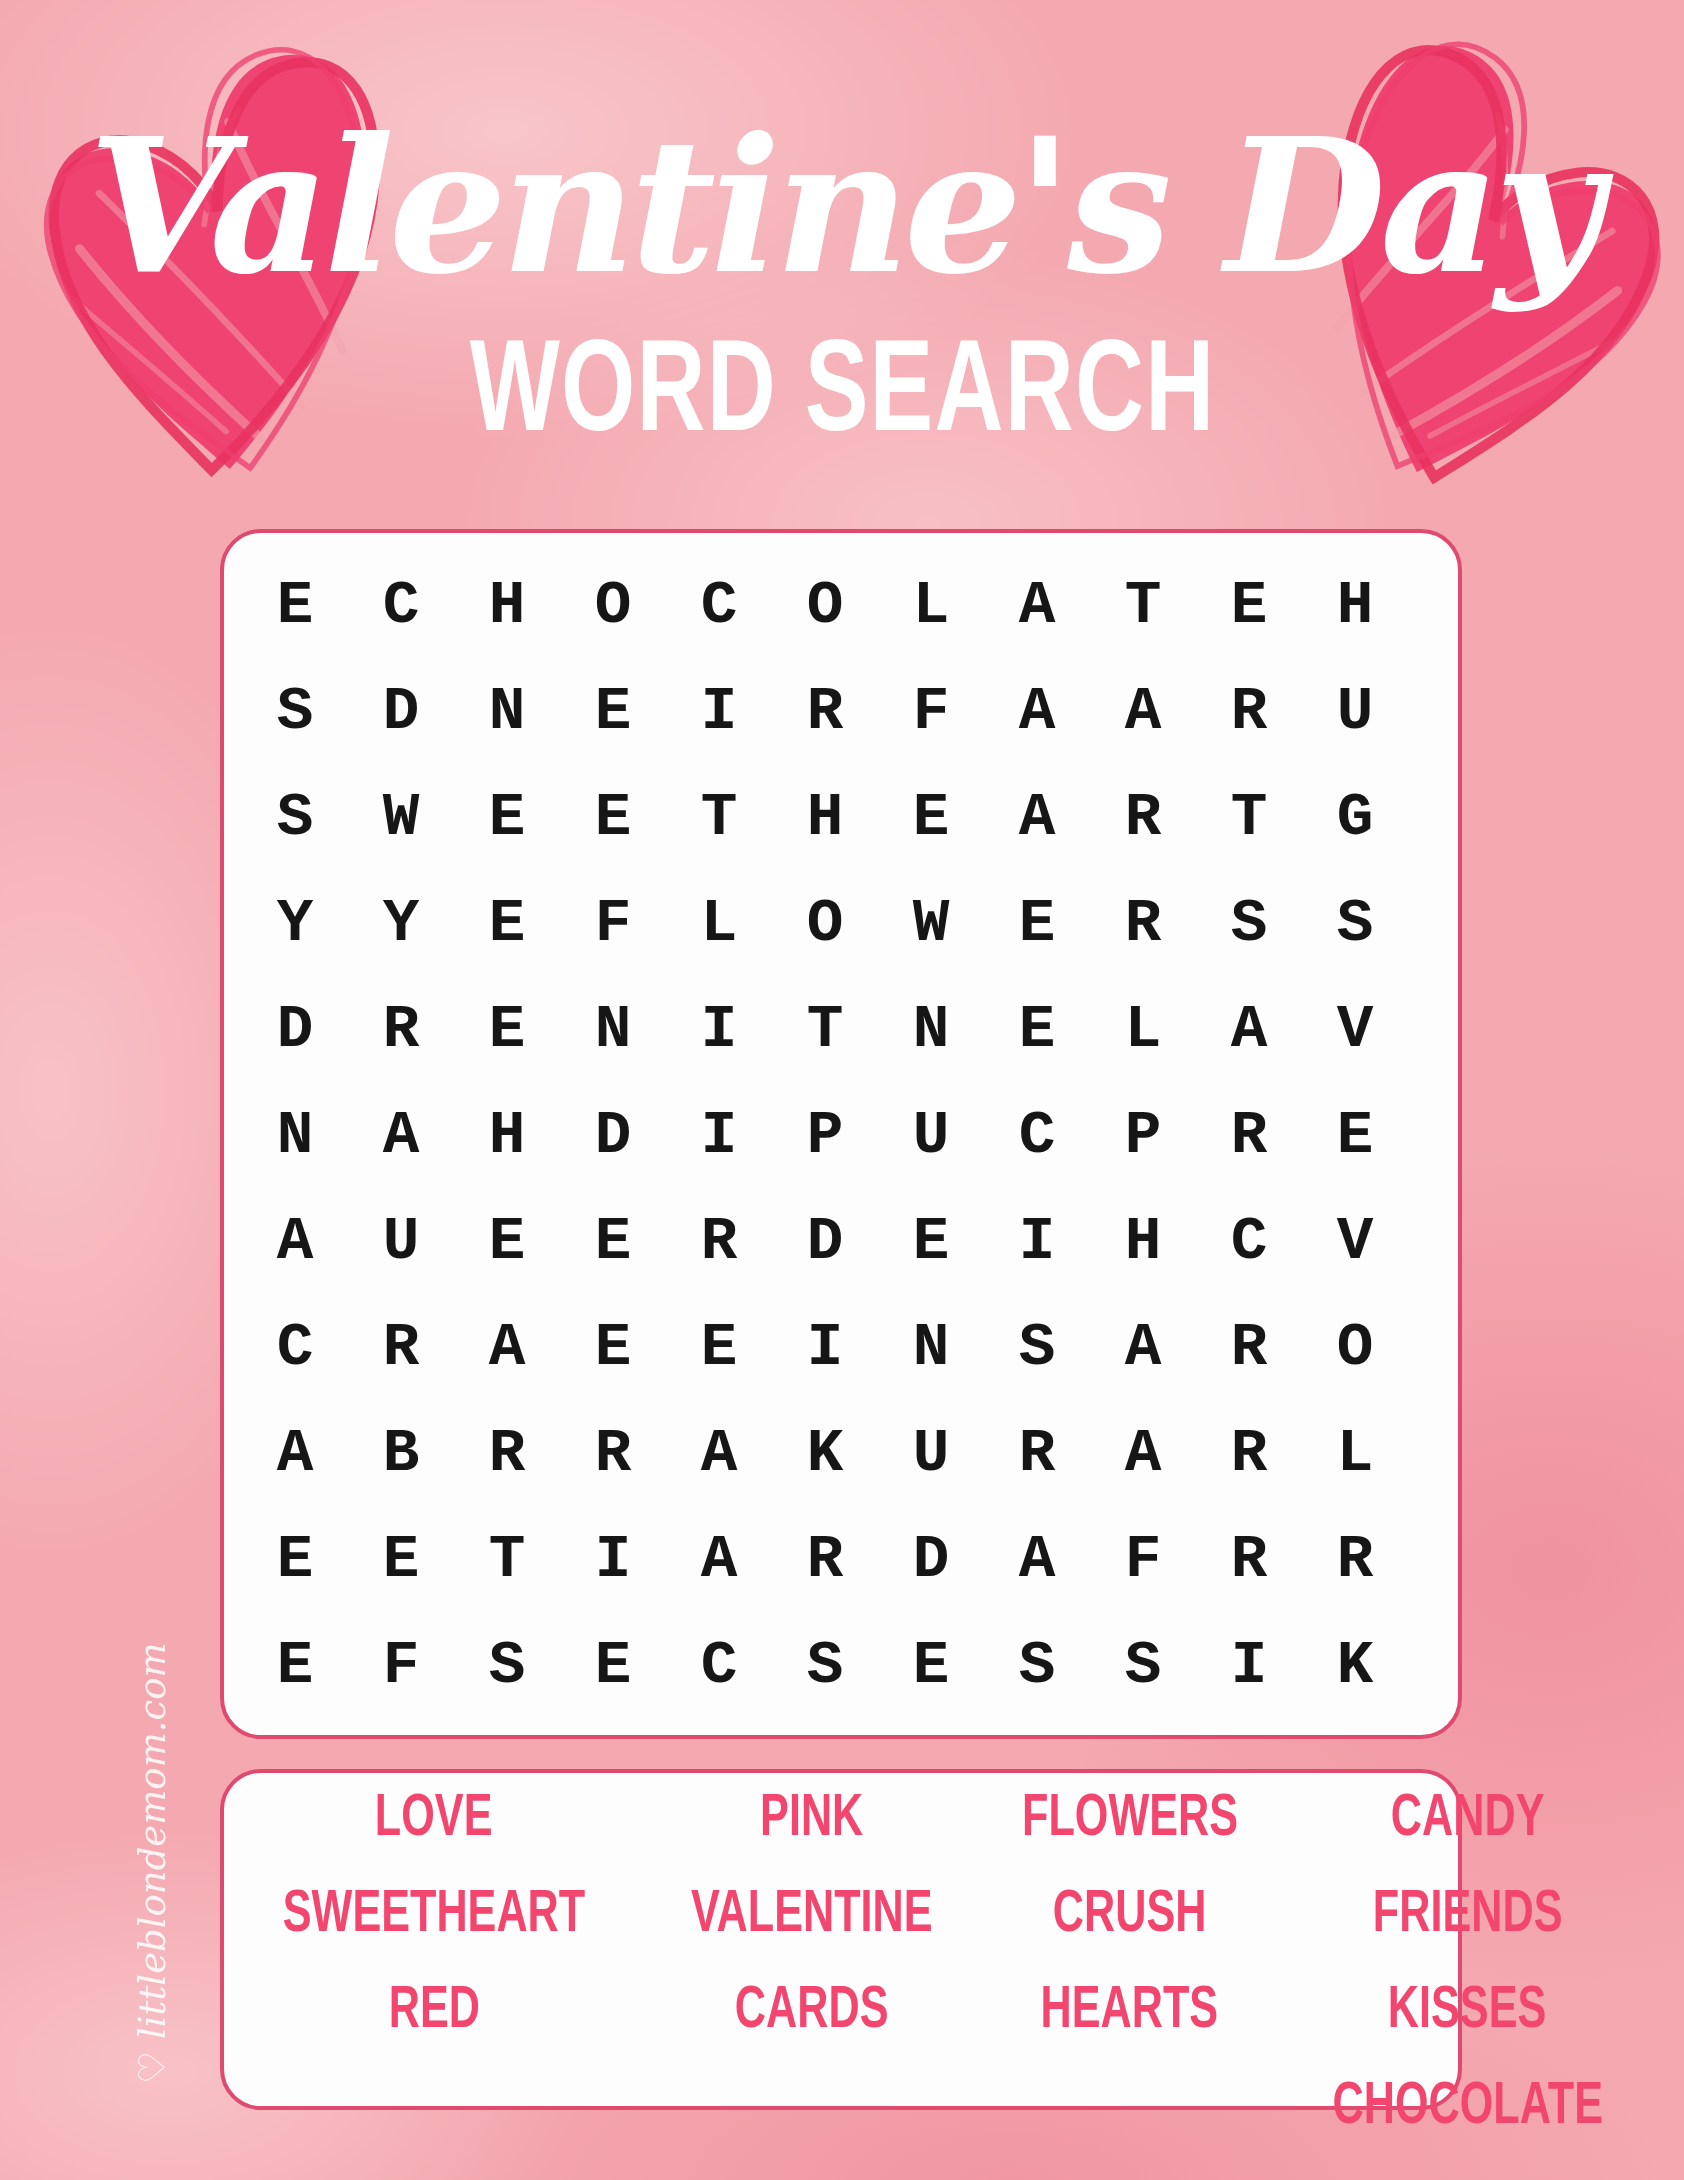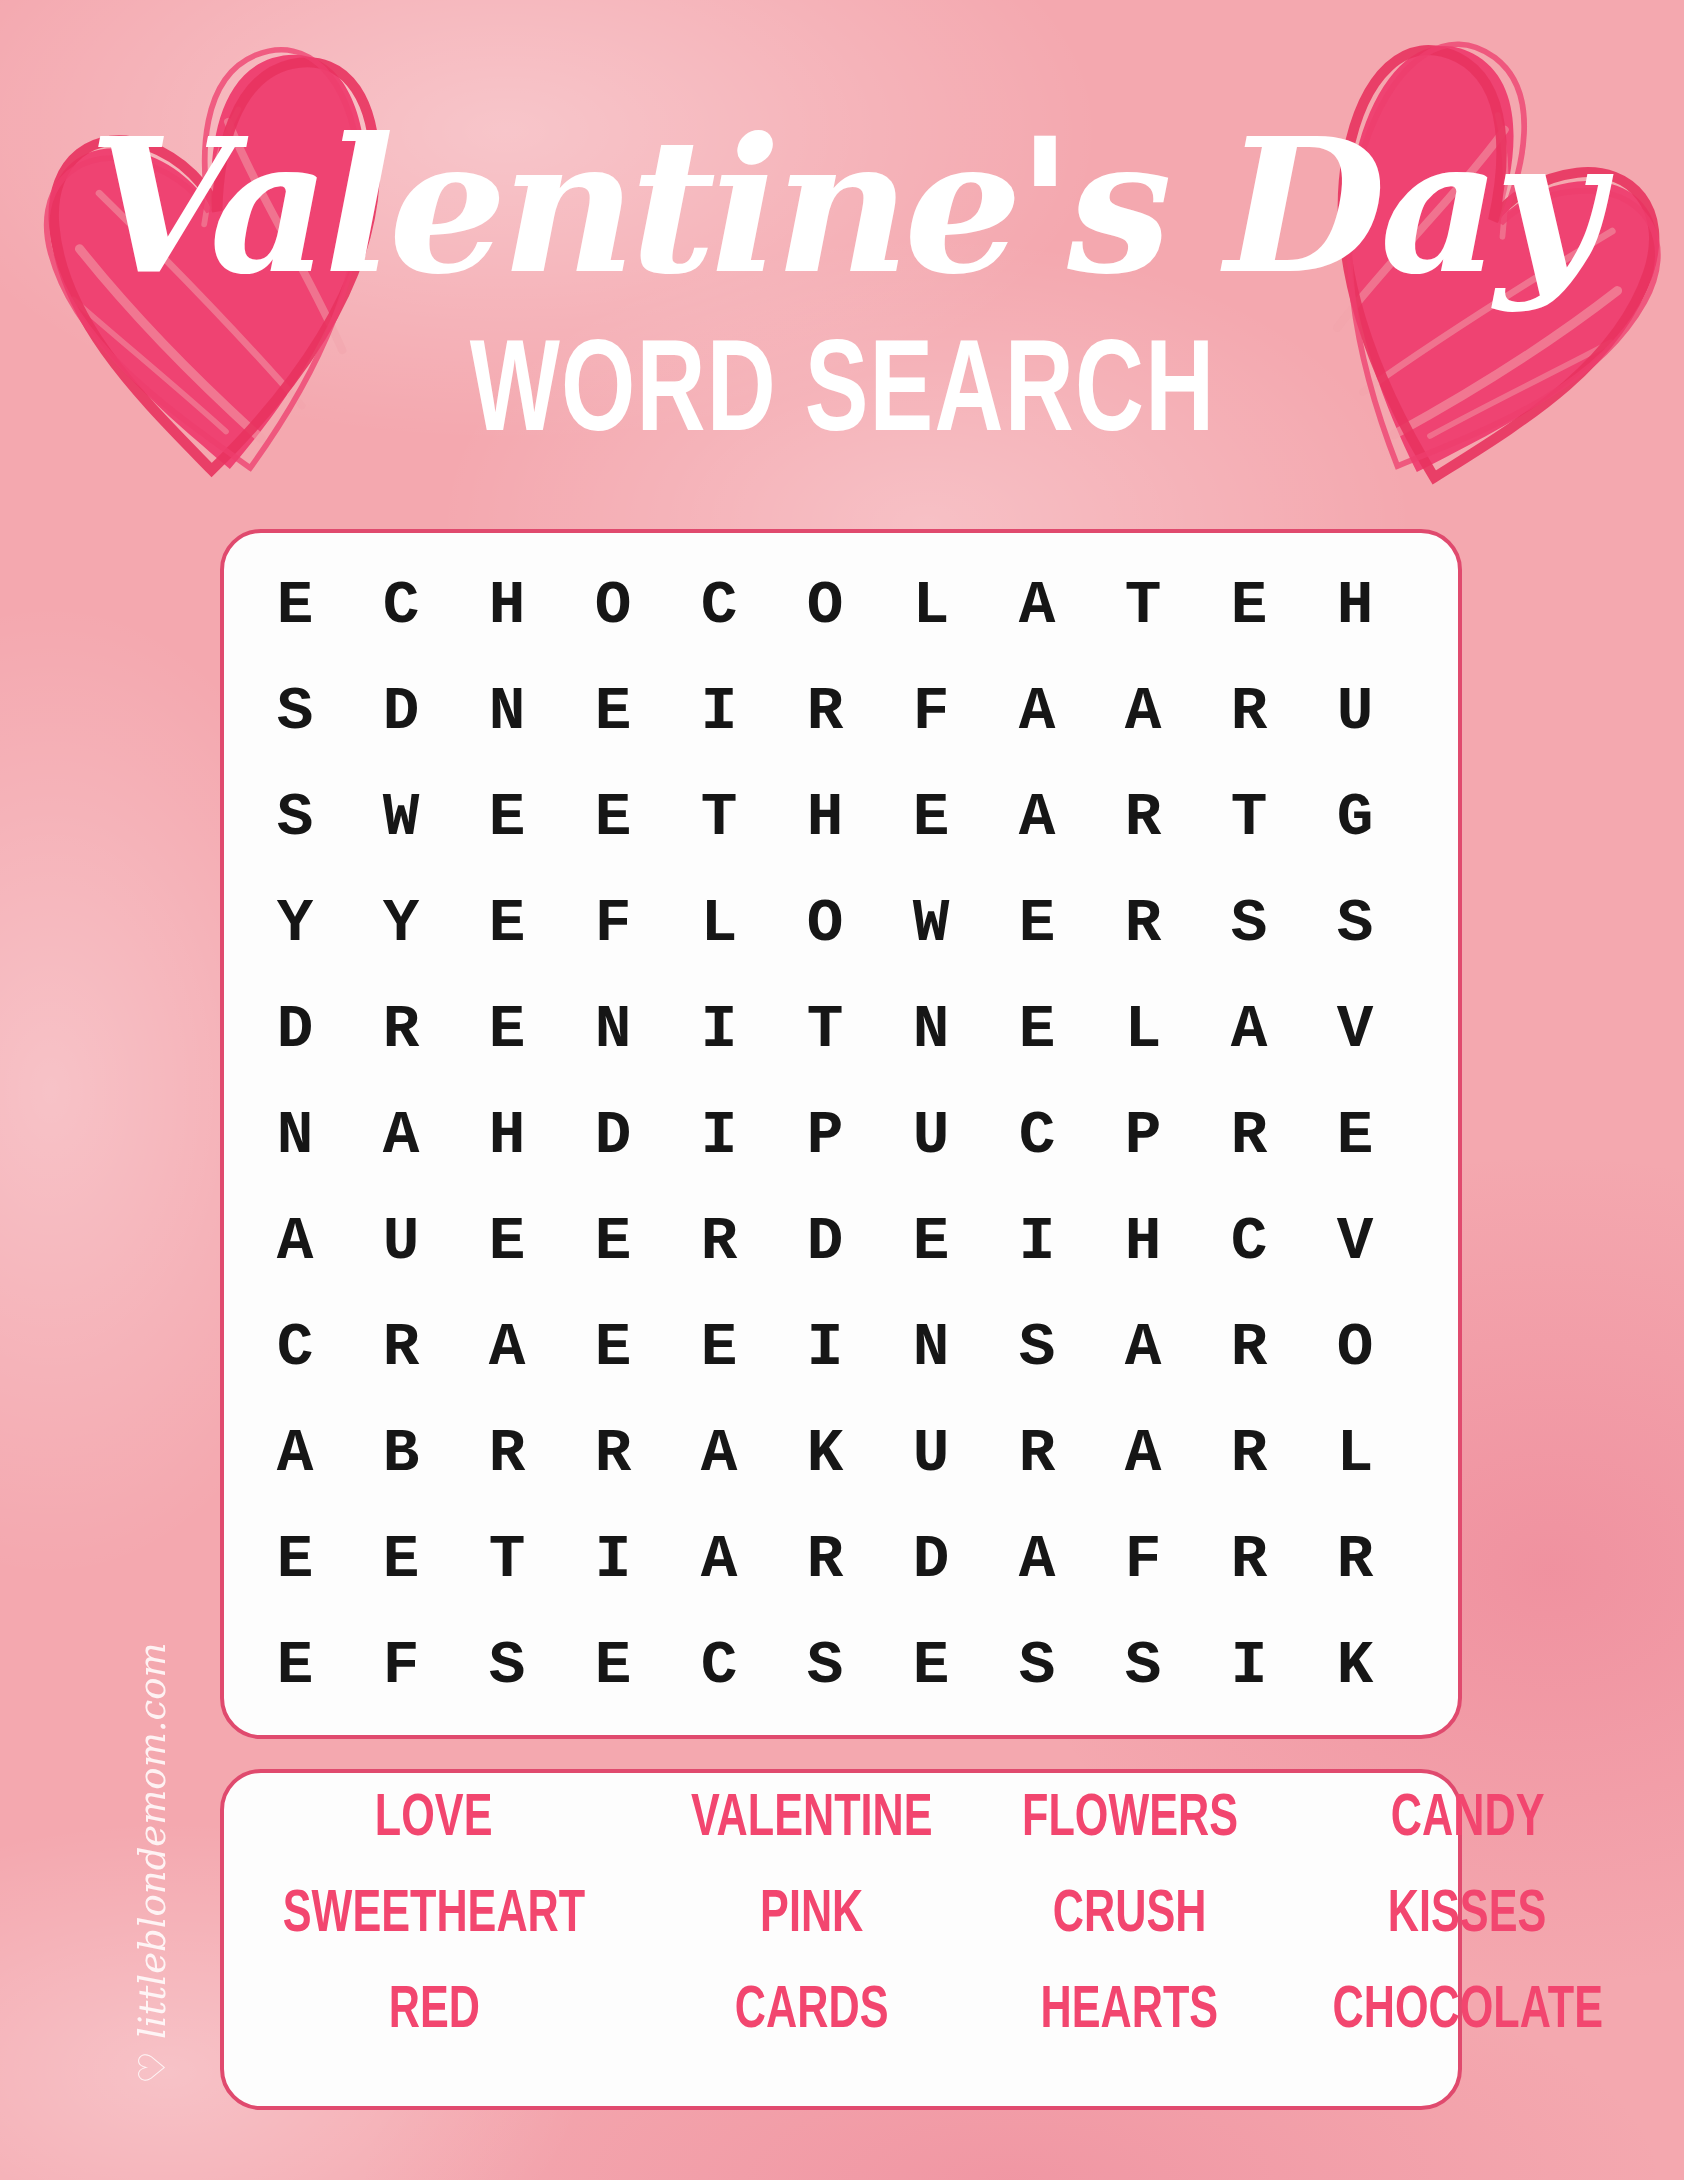--- a/index.html
+++ b/index.html
@@ -225,31 +225,32 @@
   </div>
 
   <div class="word-box">
     <div class="word-list">
         <div class="word-col">
           <div class="word"><span class="cond">LOVE</span></div>
           <div class="word"><span class="cond">SWEETHEART</span></div>
           <div class="word"><span class="cond">RED</span></div>
         </div>
         <div class="word-col">
+          <div class="word"><span class="cond">PINK</span></div>
           <div class="word"><span class="cond">VALENTINE</span></div>
-          <div class="word"><span class="cond">PINK</span></div>
           <div class="word"><span class="cond">CARDS</span></div>
         </div>
         <div class="word-col">
           <div class="word"><span class="cond">FLOWERS</span></div>
           <div class="word"><span class="cond">CRUSH</span></div>
           <div class="word"><span class="cond">HEARTS</span></div>
         </div>
         <div class="word-col">
           <div class="word"><span class="cond">CANDY</span></div>
+          <div class="word"><span class="cond">FRIENDS</span></div>
           <div class="word"><span class="cond">KISSES</span></div>
           <div class="word"><span class="cond">CHOCOLATE</span></div>
         </div>
       </div>
   </div>
 
   <div class="watermark">♡ littleblondemom.com</div>
 
 </div>
 

